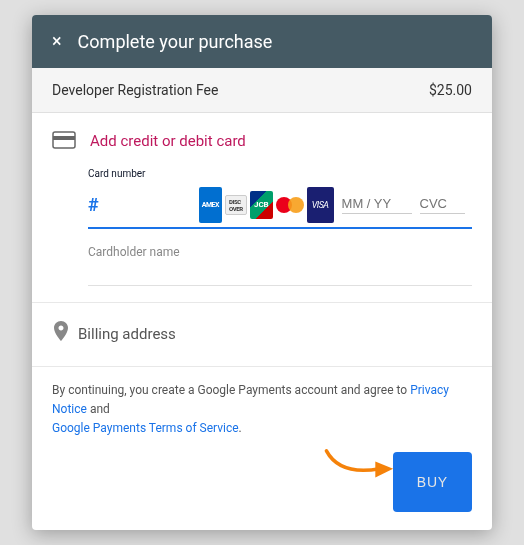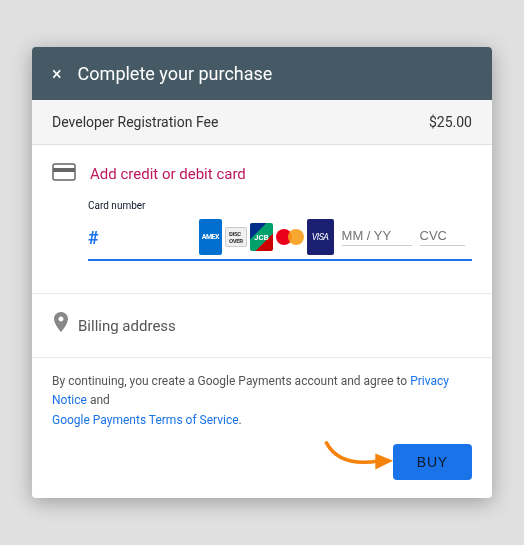--- a/index.html
+++ b/index.html
@@ -246,24 +246,24 @@
       gap: 16px;
       position: relative;
     }
     .arrow-container {
       position: absolute;
       right: 70px;
       top: -10px;
     }
     .buy-button {
       background: #1a73e8;
-      color: #0f172a;
+      color: #e5e5e5;
       border: none;
       border-radius: 4px;
-      padding: 10px 24px;
+      padding: 22px 24px;
       font-size: 14px;
       font-weight: 500;
       letter-spacing: 0.8px;
       cursor: pointer;
       text-transform: uppercase;
     }
     
     .arrow-svg {
       width: 80px;
       height: 40px;
@@ -316,20 +316,24 @@
             </div>
           </span>
 
           <span class="card-logo logo-visa">VISA</span>
         </div>
 
         <input class="expiry-input" type="text" placeholder="MM / YY" style="">
         <input class="cvc-input" type="text" placeholder="CVC" style="">
       </div>
 
+      <div class="cardholder-section">
+        <span class="cardholder-label">Cardholder name</span>
+        <input class="cardholder-input" type="text" style="">
+      </div>
     </div>
   </div>
 
   <div class="billing-section">
     <span class="billing-icon">
       <svg width="18" height="22" viewBox="0 0 18 22" fill="none">
         <path d="M9 0C5.13 0 2 3.13 2 7c0 5.25 7 13 7 13s7-7.75 7-13c0-3.87-3.13-7-7-7zm0 9.5C7.62 9.5 6.5 8.38 6.5 7S7.62 4.5 9 4.5 11.5 5.62 11.5 7 10.38 9.5 9 9.5z" fill="#888"></path>
       </svg>
     </span>
     <span class="billing-title">Billing address</span>

